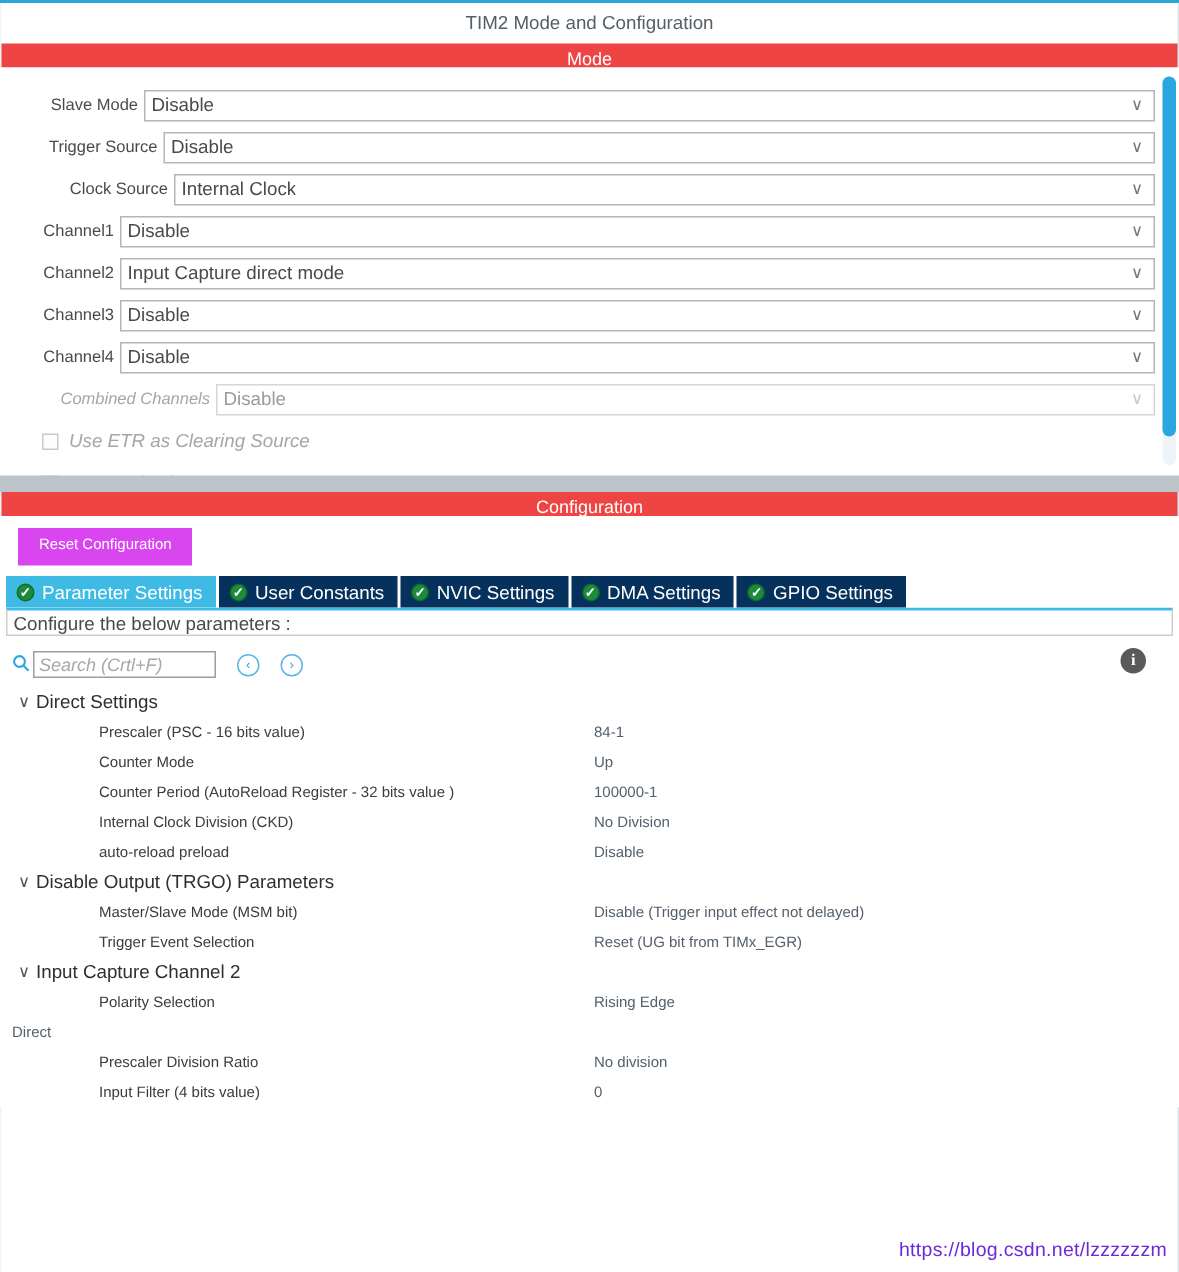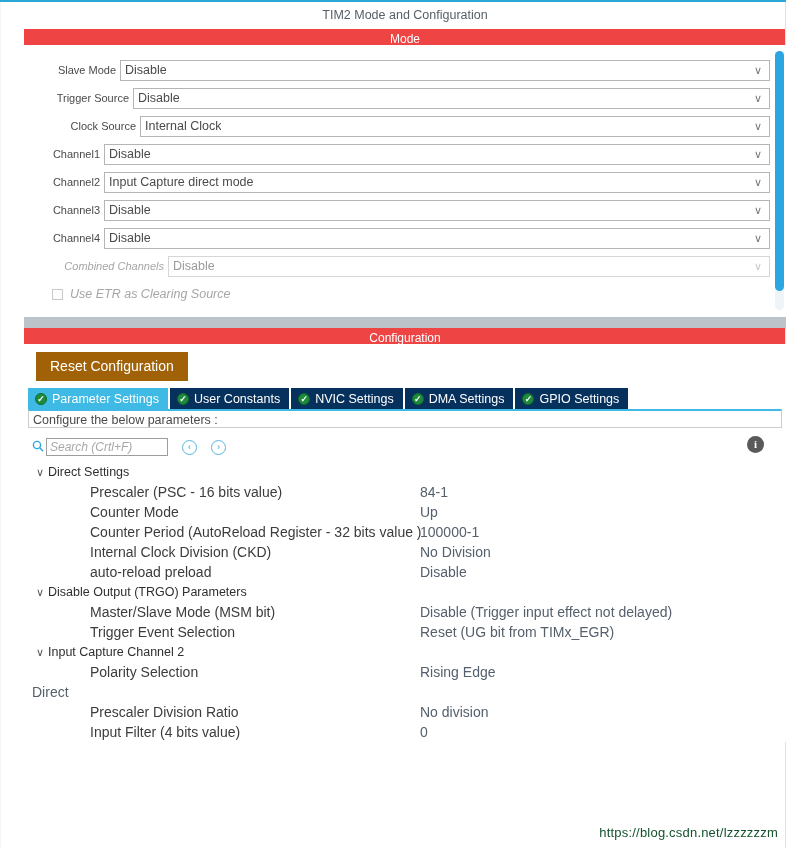--- a/index.html
+++ b/index.html
@@ -16,21 +16,20 @@
     overflow: hidden;
     position: relative;
   }
   .app {
     width: 786px;
     height: 848px;
     position: relative;
     box-sizing: border-box;
     border-top: 2px solid #29a8d8;
     background: #ffffff;
-    padding-left: 24px;
   }
 
   
   .title-bar {
     height: 27px;
     line-height: 27px;
     text-align: center;
     color: #555f66;
     font-size: 12.5px;
     background: #ffffff;
@@ -164,24 +163,24 @@
   
   .config-area {
     background: #ffffff;
     position: relative;
   }
   .reset-wrap {
     padding: 8px 0 6px 12px;
   }
   .reset-btn {
     display: inline-block;
-    background: #a16207;
+    background: #d946ef;
     color: #ffffff;
     border: none;
-    font-size: 14px;
+    font-size: 10px;
     font-family: "Liberation Sans", sans-serif;
     padding: 7px 14px 8px 14px;
     line-height: 1;
     cursor: pointer;
   }
 
   
   .tabs {
     display: flex;
     align-items: flex-end;
@@ -323,42 +322,42 @@
     text-align: center;
     color: #555;
     font-size: 11px;
     line-height: 1;
     flex: none;
   }
   .param-row {
     height: 20px;
     display: flex;
     align-items: center;
-    font-size: 14px;
+    font-size: 10px;
   }
   .param-name {
     padding-left: 58px;
     color: #3c3c3c;
     white-space: nowrap;
     box-sizing: border-box;
     width: 388px;
     flex: none;
   }
   .param-value {
     color: #55606c;
     white-space: nowrap;
   }
 
   
   .watermark {
     position: absolute;
     right: 8px;
     bottom: 8px;
     font-size: 13px;
-    color: #14532d;
+    color: #6d28d9;
     letter-spacing: 0.2px;
     white-space: nowrap;
     user-select: none;
   }
   .left-edge {
     position: absolute;
     left: 0;
     top: 0;
     bottom: 0;
     width: 1px;

